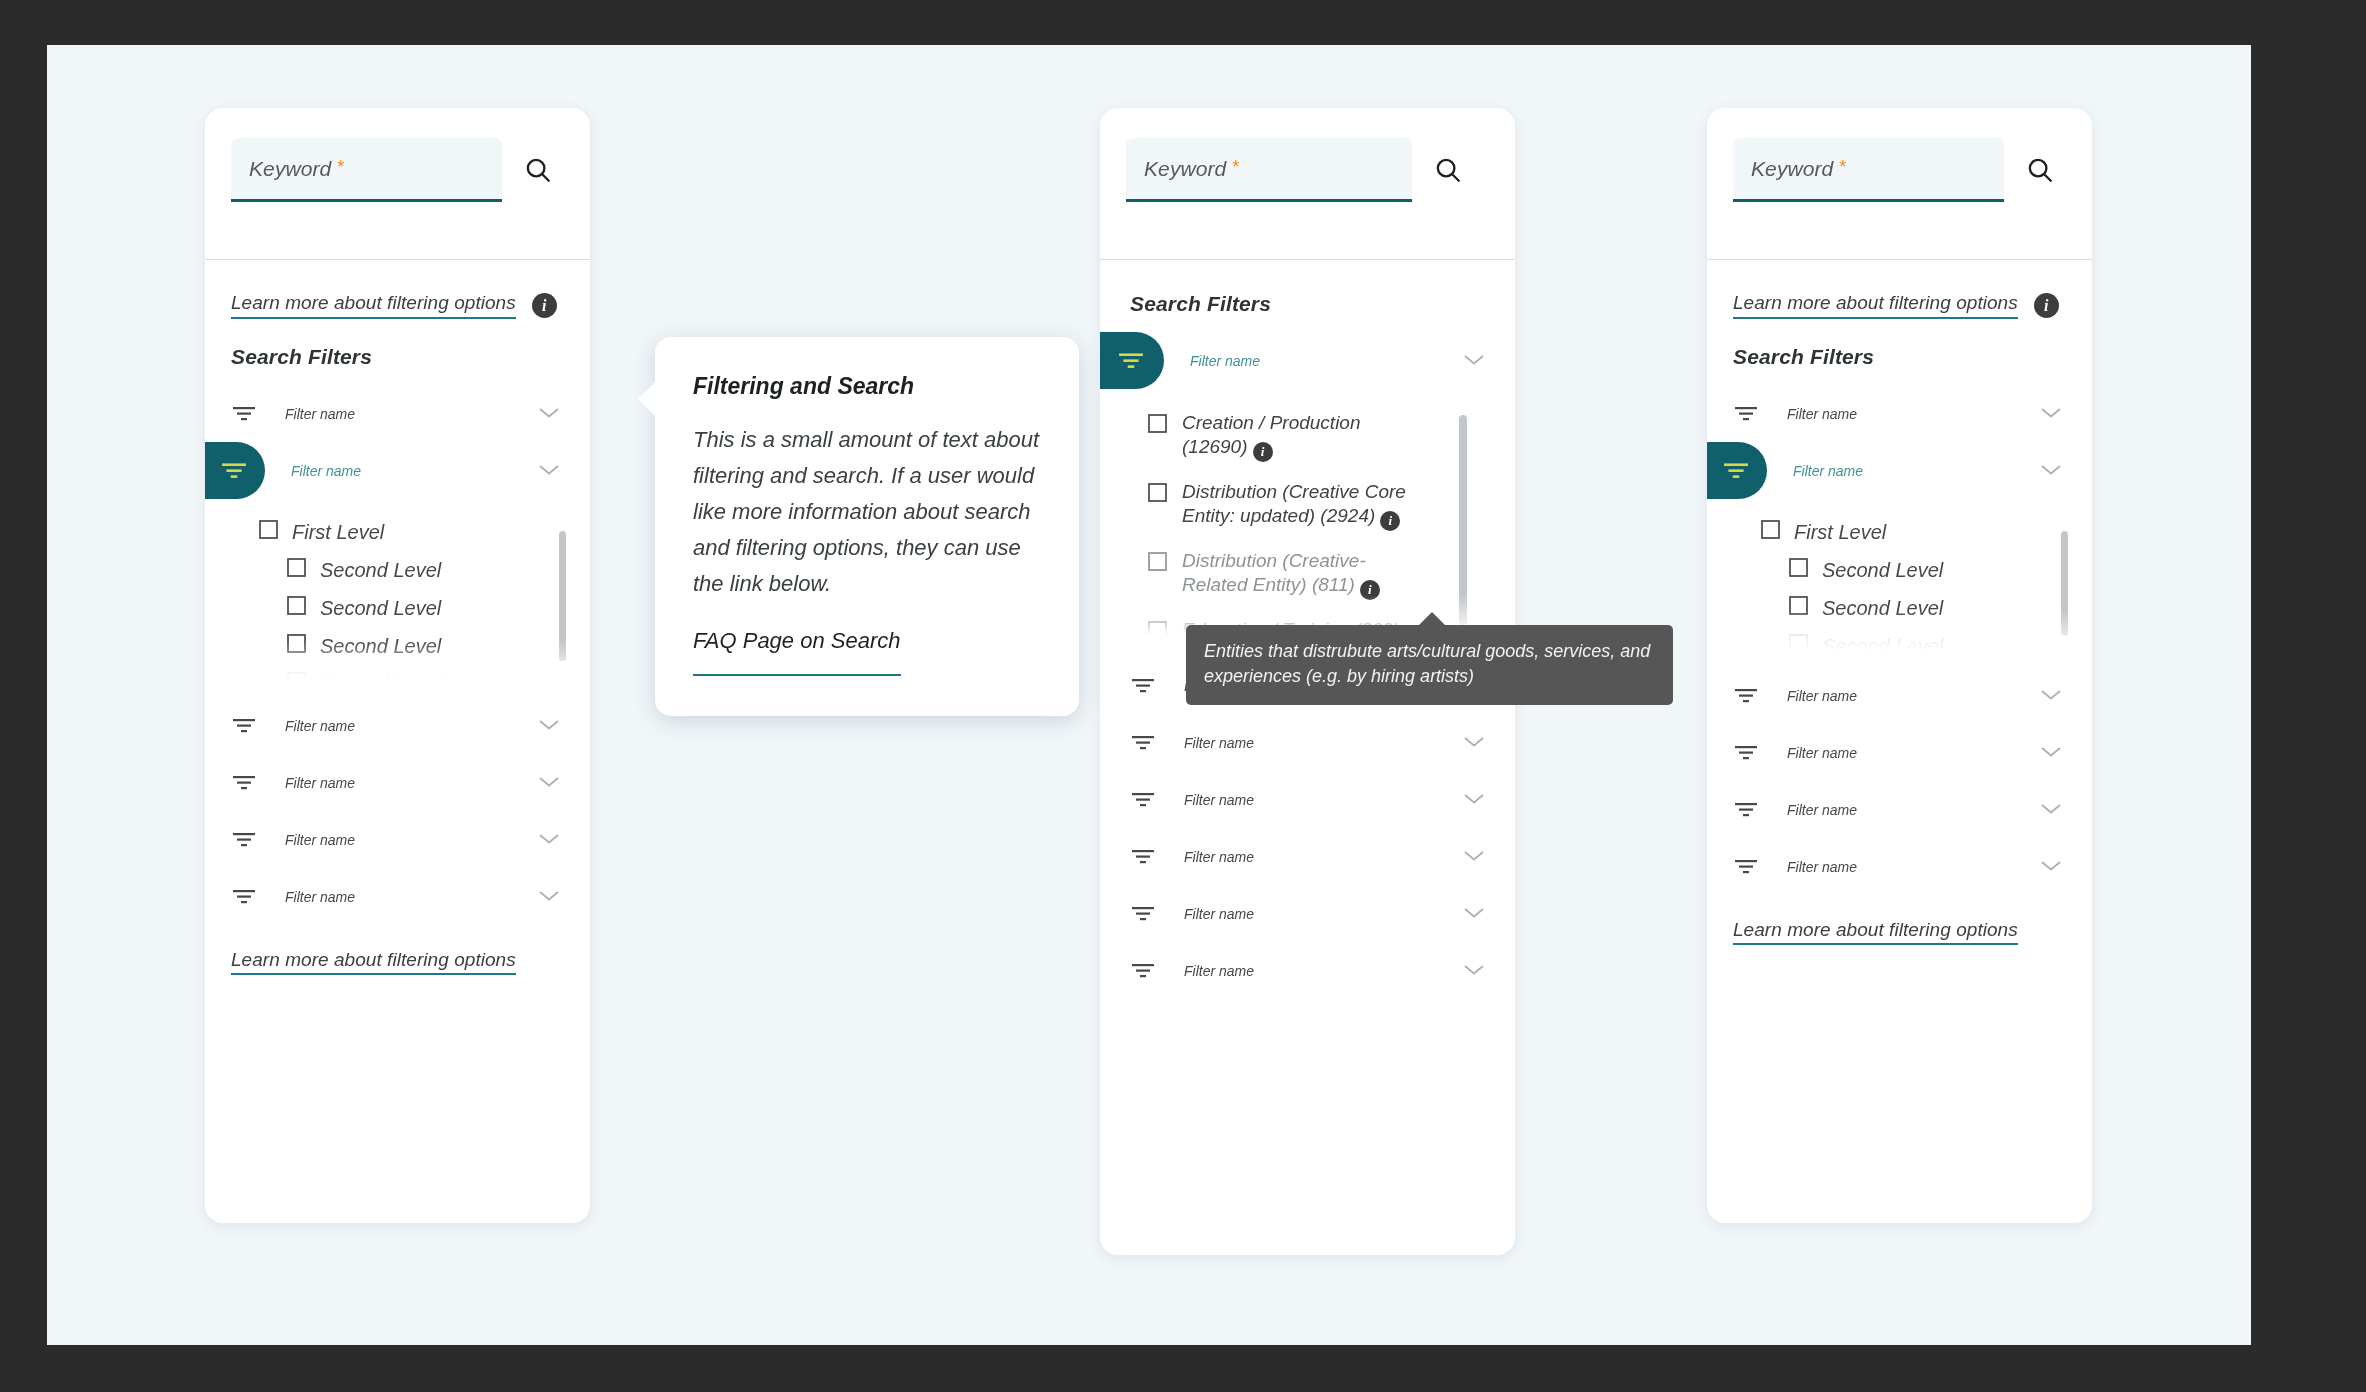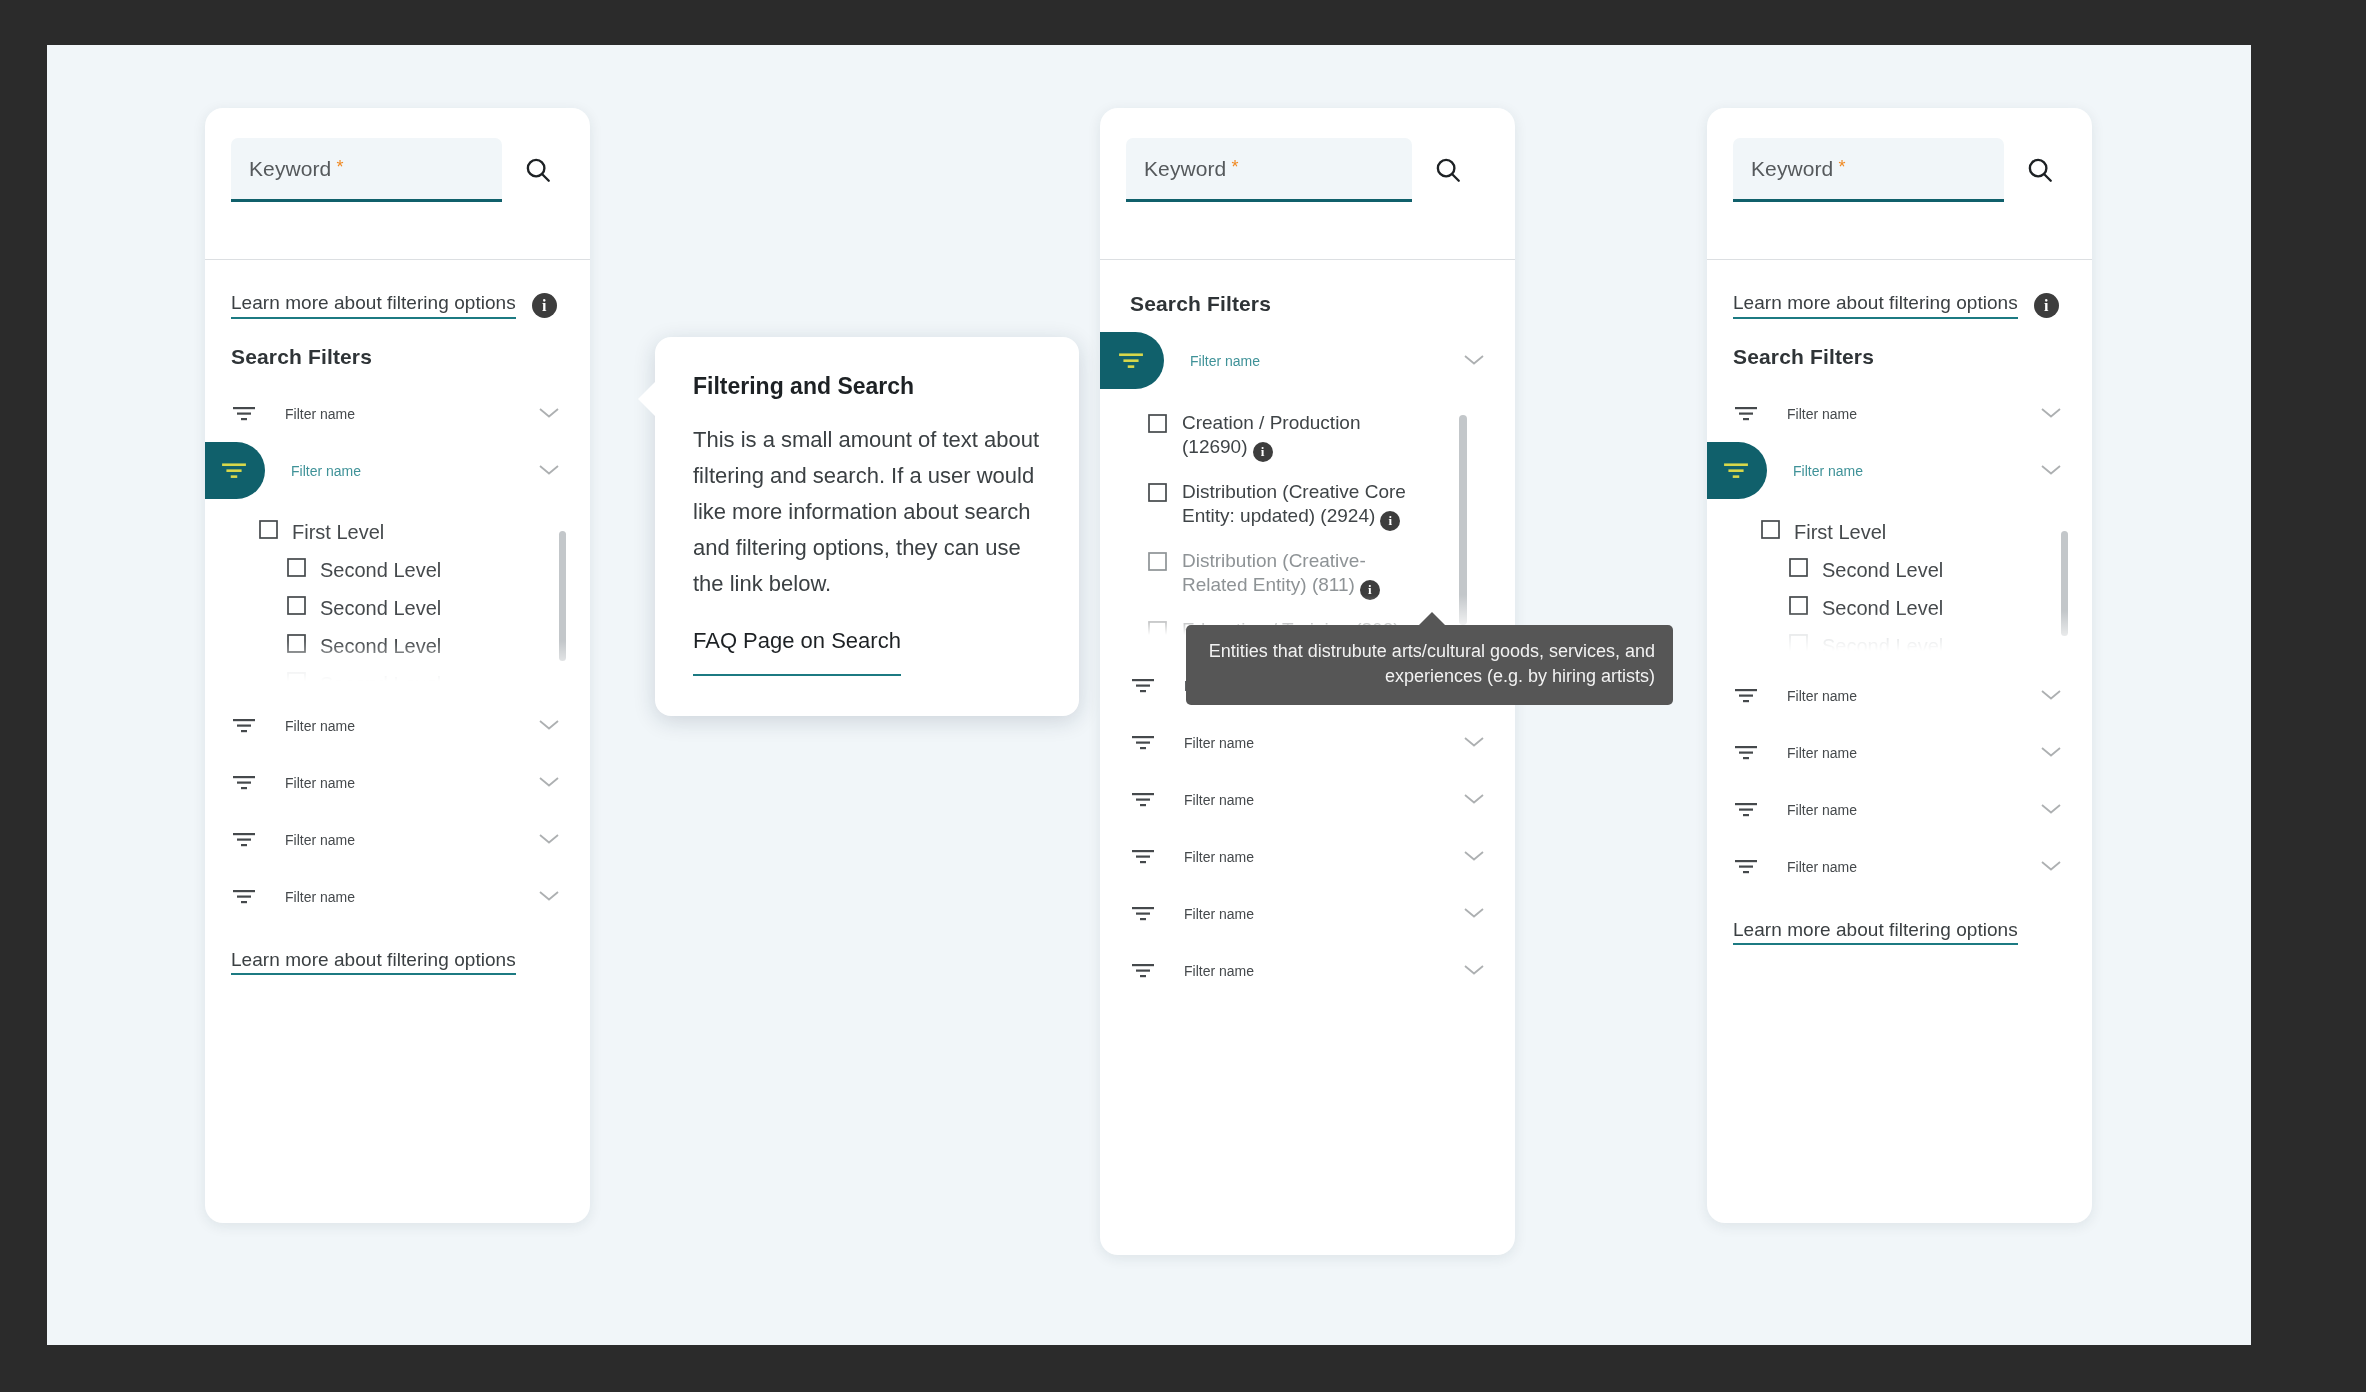--- a/index.html
+++ b/index.html
@@ -12,20 +12,21 @@
     overflow: hidden;
   }
 
   .frame {
     position: absolute;
     left: 47px;
     top: 45px;
     width: 2204px;
     height: 1300px;
     background: #f1f6f9;
+    font-style: italic;
   }
 
   
   .panel {
     position: absolute;
     background: #ffffff;
     border-radius: 18px;
     box-shadow: 0 3px 14px rgba(20,40,60,0.09);
     overflow: hidden;
   }
@@ -294,21 +295,20 @@
   .tooltip {
     position: absolute;
     left: 1139px; top: 580px;
     width: 487px;
     background: #565656;
     border-radius: 5px;
     padding: 14px 18px 16px 18px;
     color: #f2f2f2;
     font-size: 18px;
     line-height: 25px;
-    text-align: right;
   }
   .tooltip::before {
     content: "";
     position: absolute;
     left: 232px; top: -13px;
     border-left: 14px solid transparent;
     border-right: 14px solid transparent;
     border-bottom: 14px solid #565656;
   }
 

